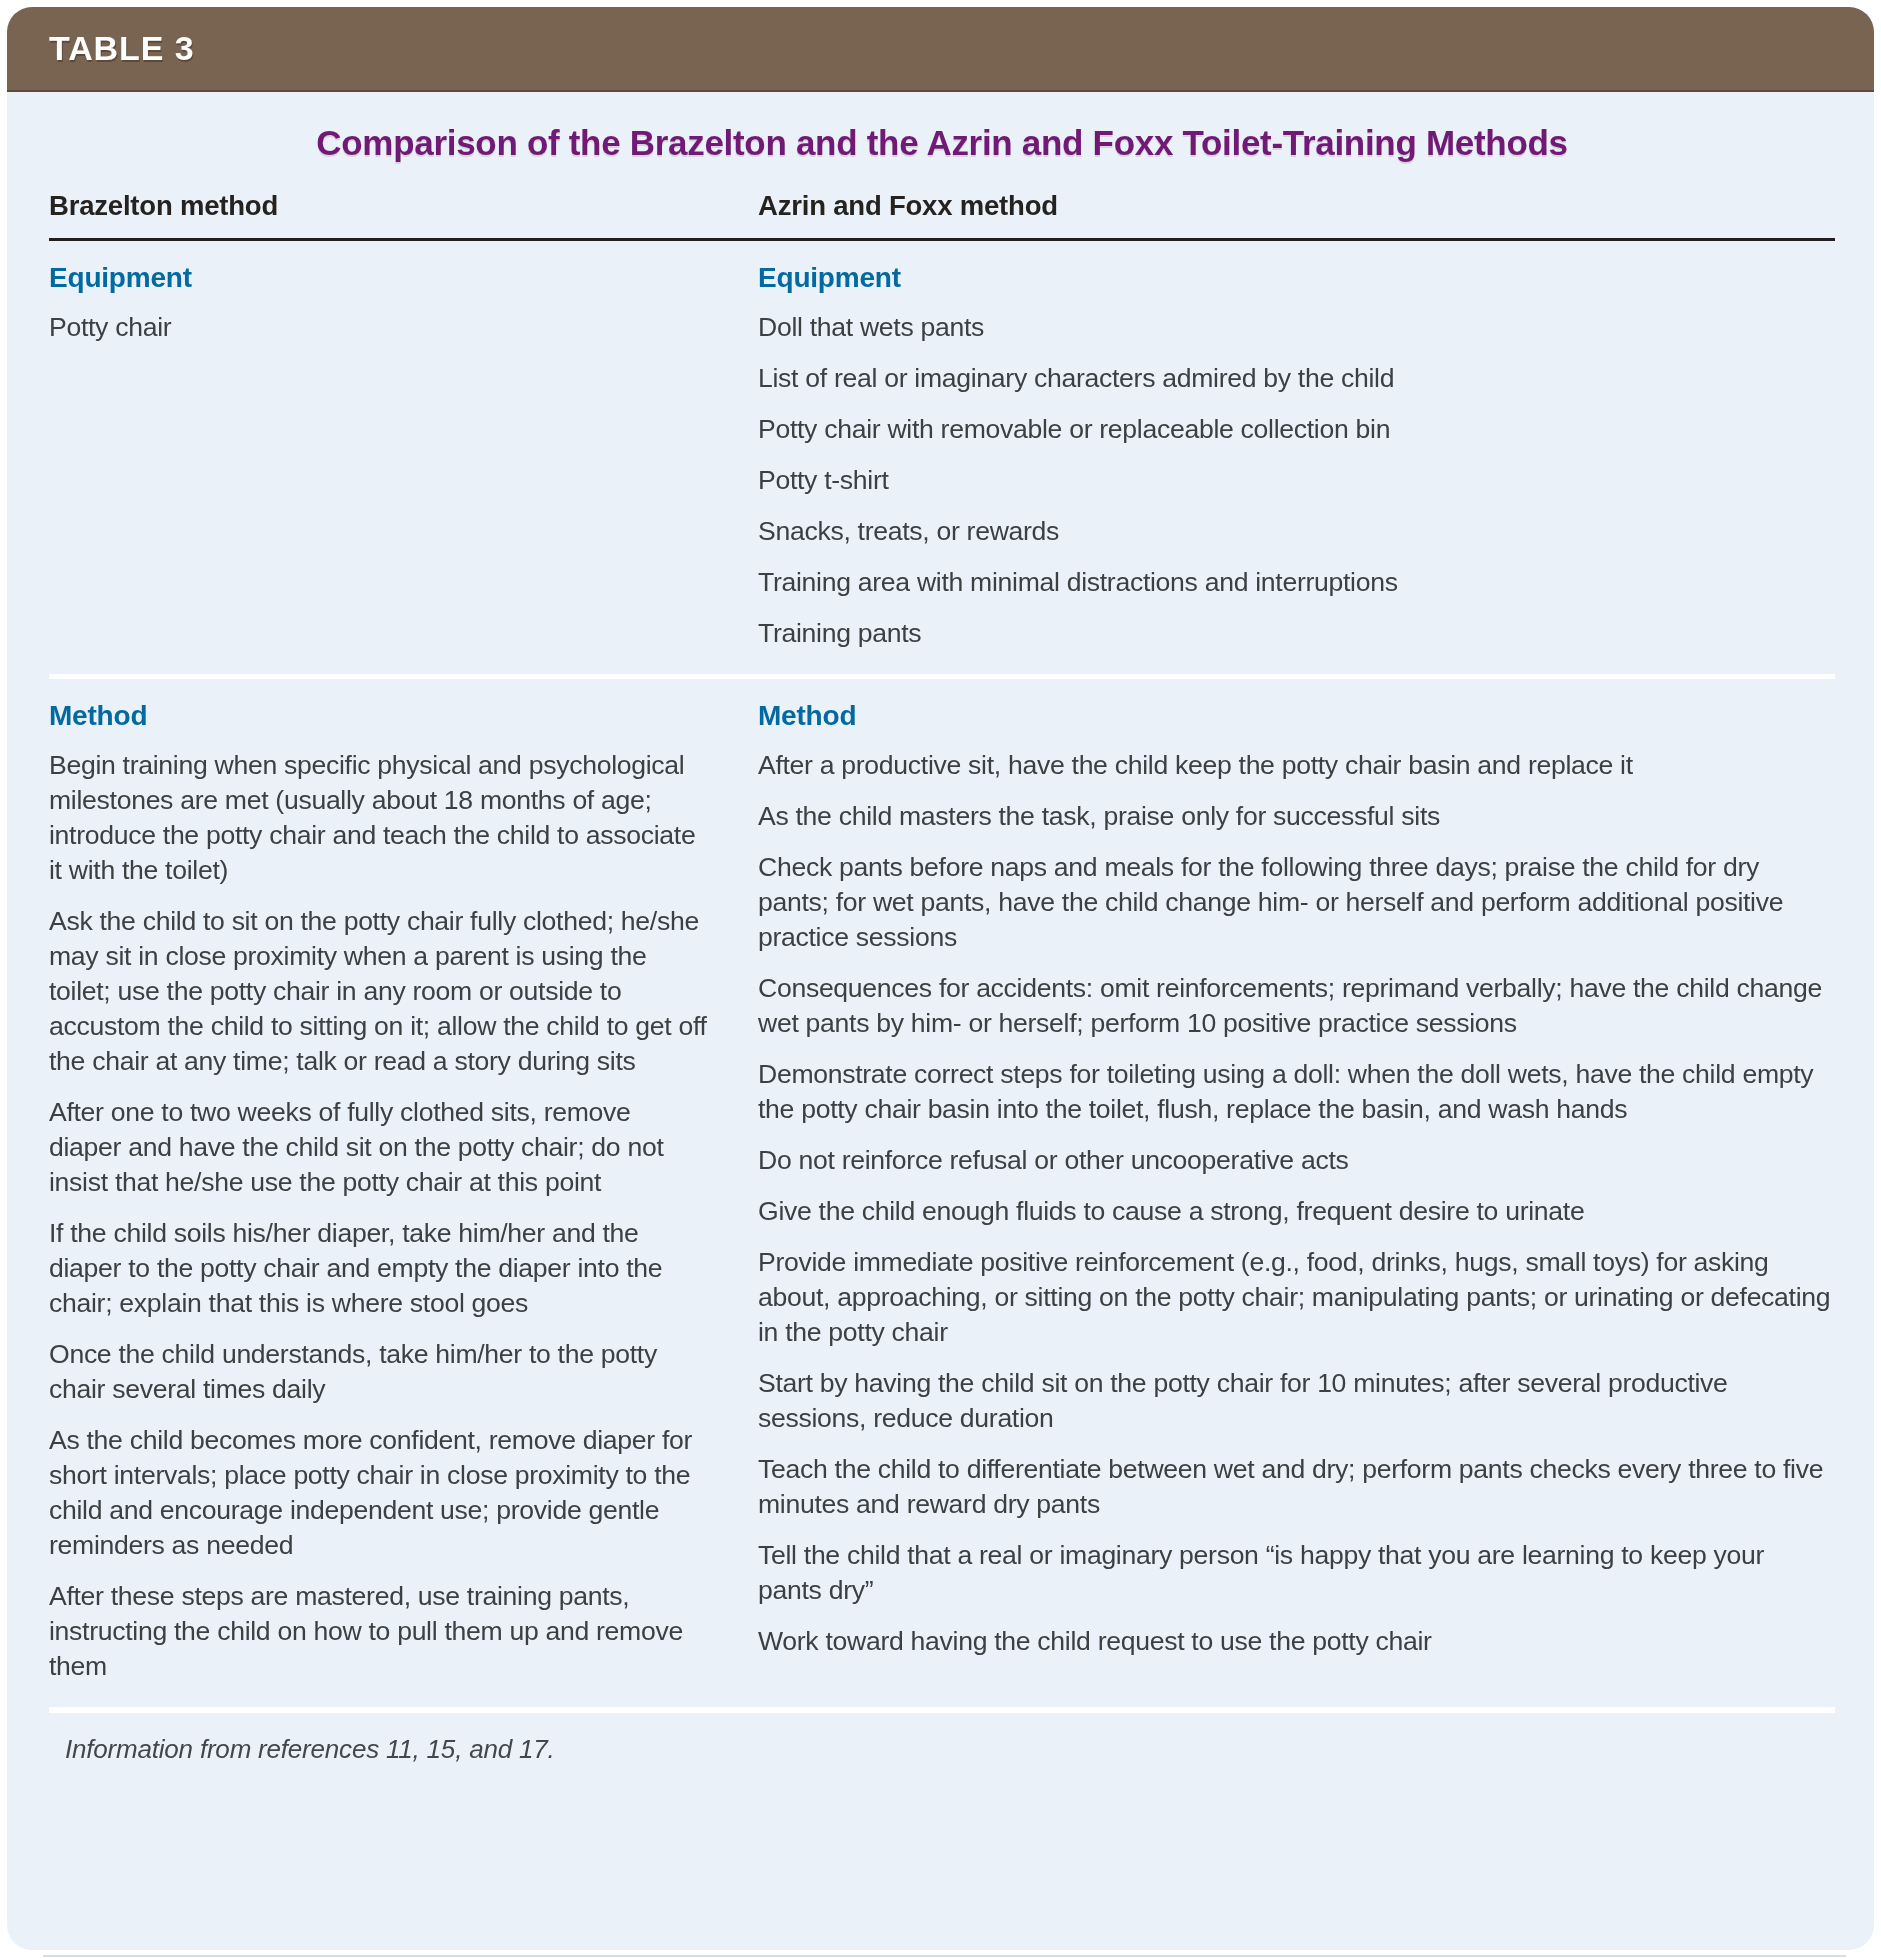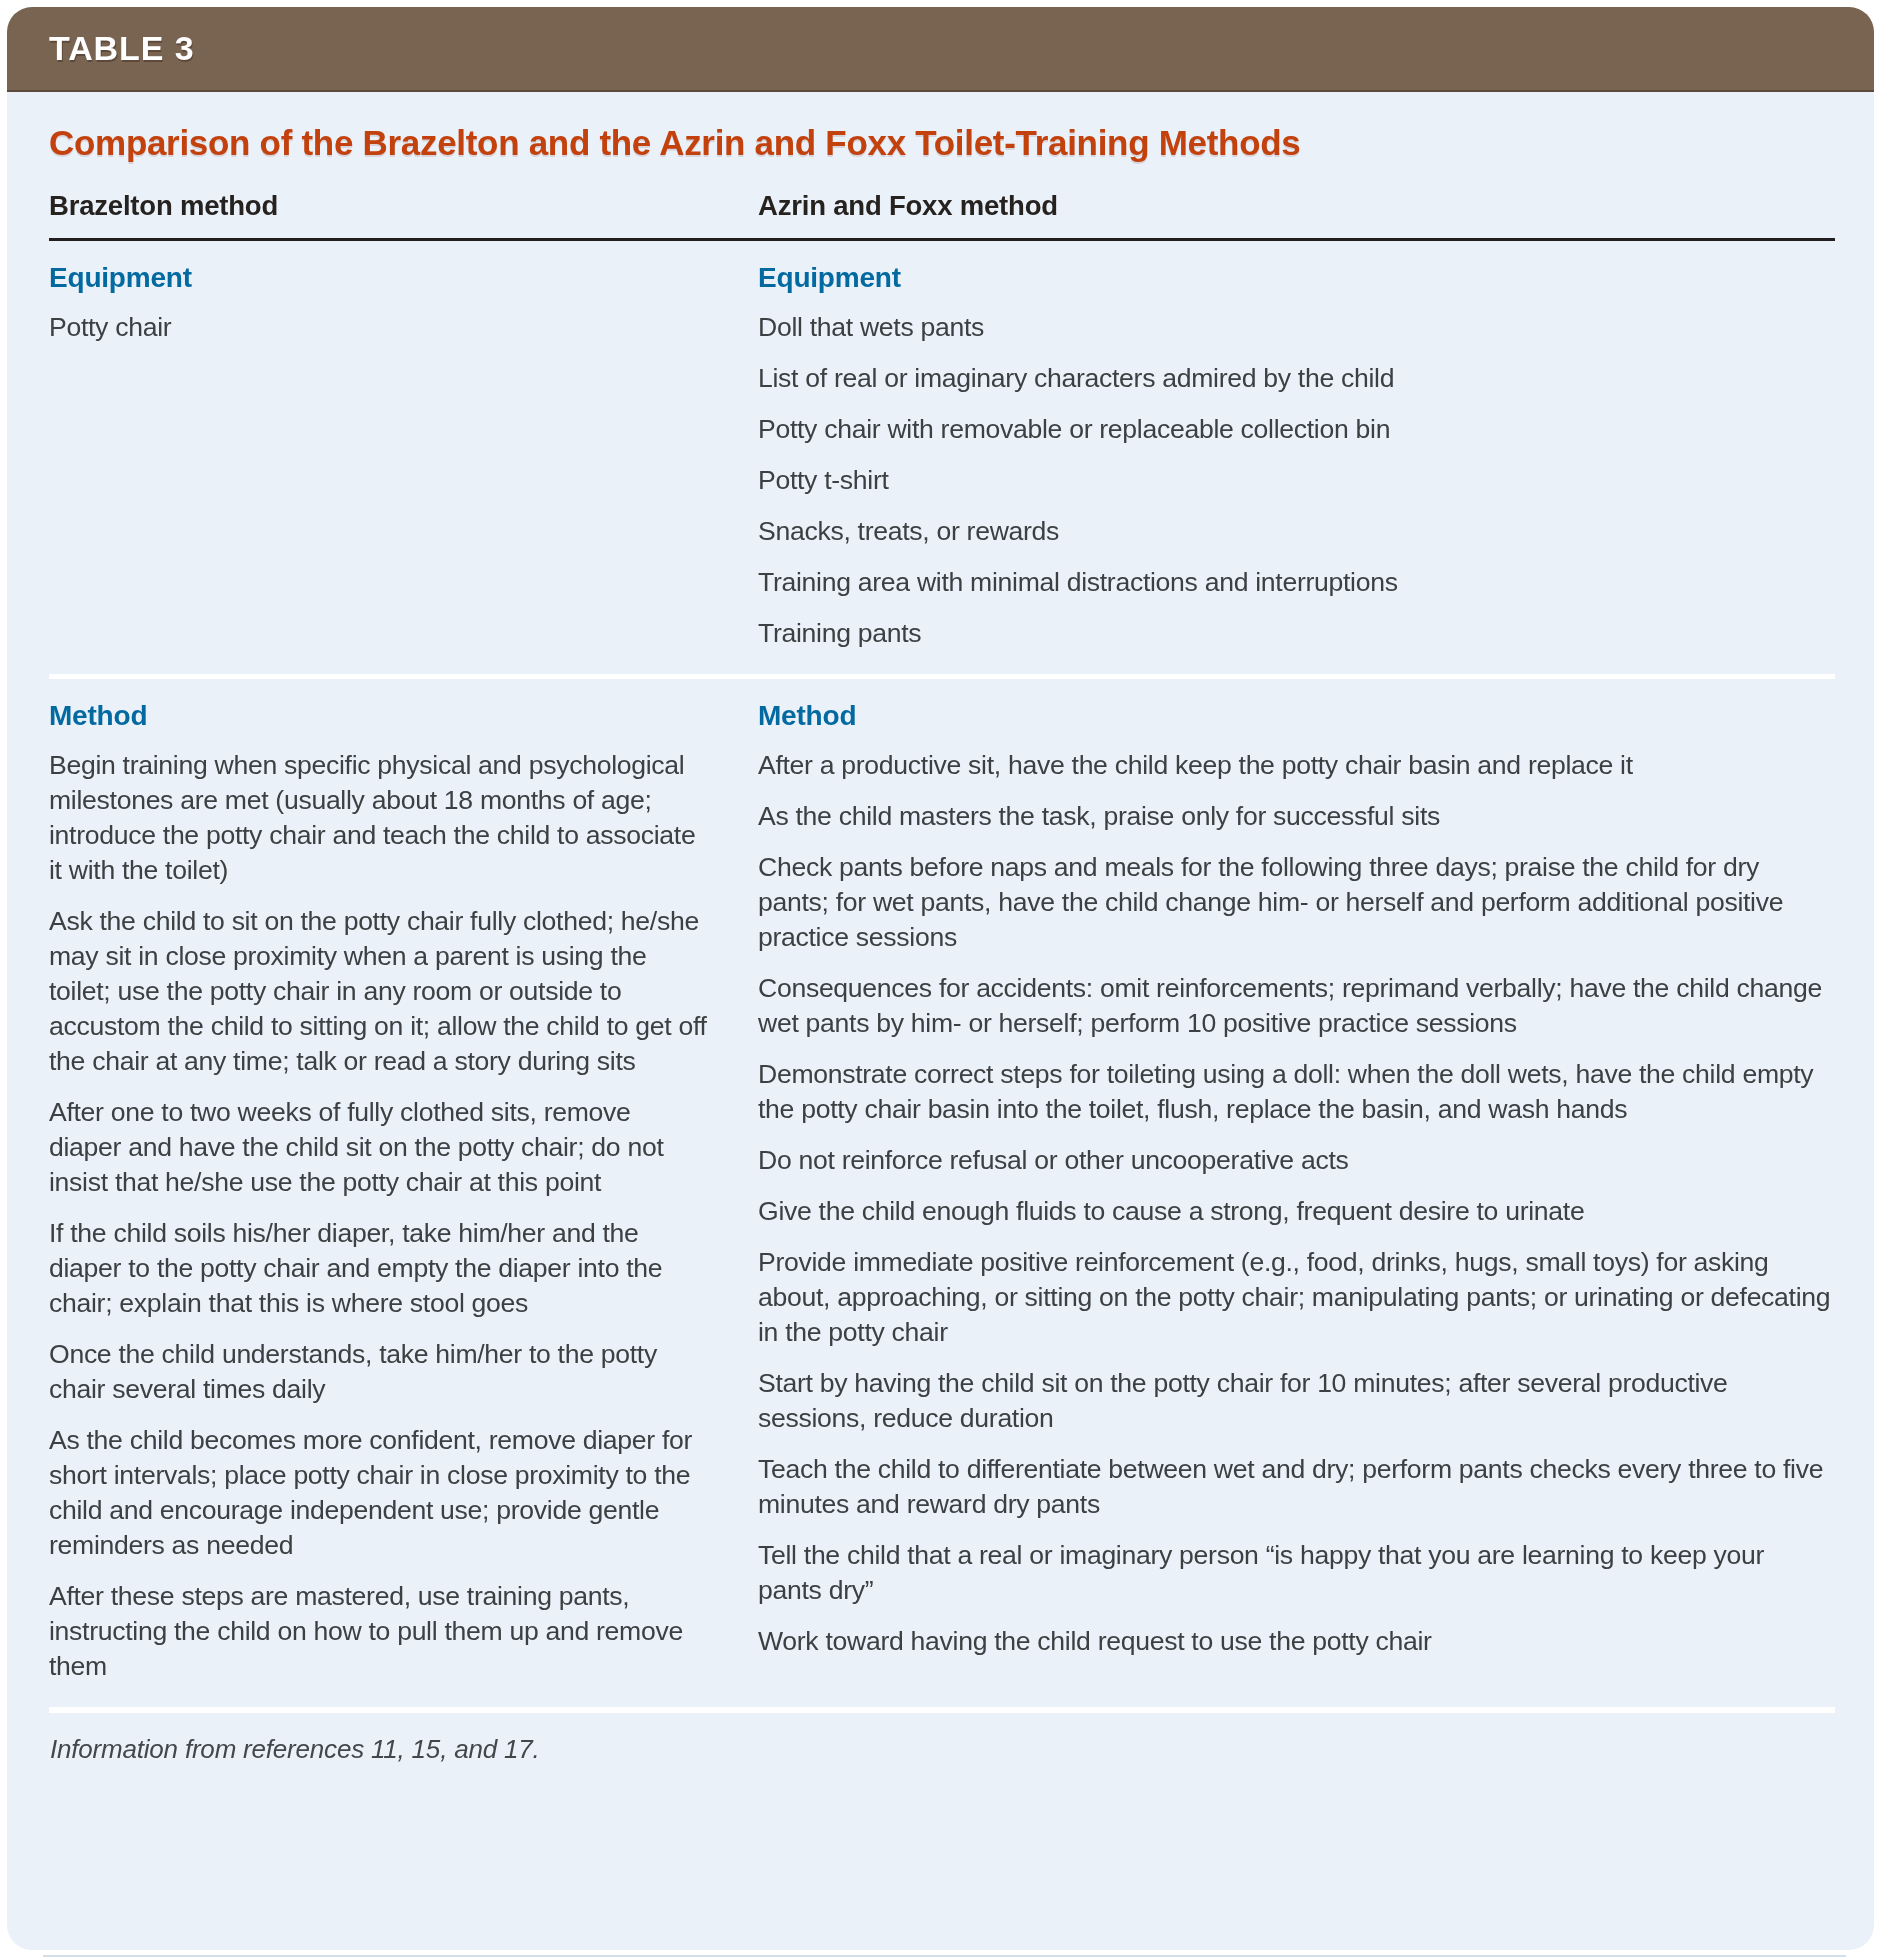--- a/index.html
+++ b/index.html
@@ -54,23 +54,24 @@
     text-shadow: 0.9px 1.8px 0 rgba(40,25,15,0.35);
   }
   .card-body {
     padding: 0 39px 0 42px;
   }
   .table-title {
     margin: 30px 0 0 0;
     font-size: 35px;
     line-height: 41px;
     font-weight: 700;
-    color: #c2410c;
+    color: #701a75;
     letter-spacing: -0.3px;
     text-shadow: 0 1.8px 0 rgba(90,10,20,0.12);
+    text-align: center;
   }
   .col-headers {
     display: grid;
     grid-template-columns: 709px 1fr;
     margin-top: 26.6px;
   }
   .col-header {
     font-size: 27.5px;
     font-weight: 700;
     color: #26221f;
@@ -100,21 +101,21 @@
     letter-spacing: -0.2px;
   }
   .row {
     margin: 16px 0 0 0;
     font-size: 26.6px;
     line-height: 35px;
     color: #3c4042;
     letter-spacing: -0.3px;
   }
   .footnote {
-    margin: 21px 0 0 1px;
+    margin: 21px 0 0 16px;
     font-size: 26px;
     font-style: italic;
     color: #43474a;
     letter-spacing: -0.2px;
   }
 </style>
 </head>
 <body>
 
 <div class="page">

